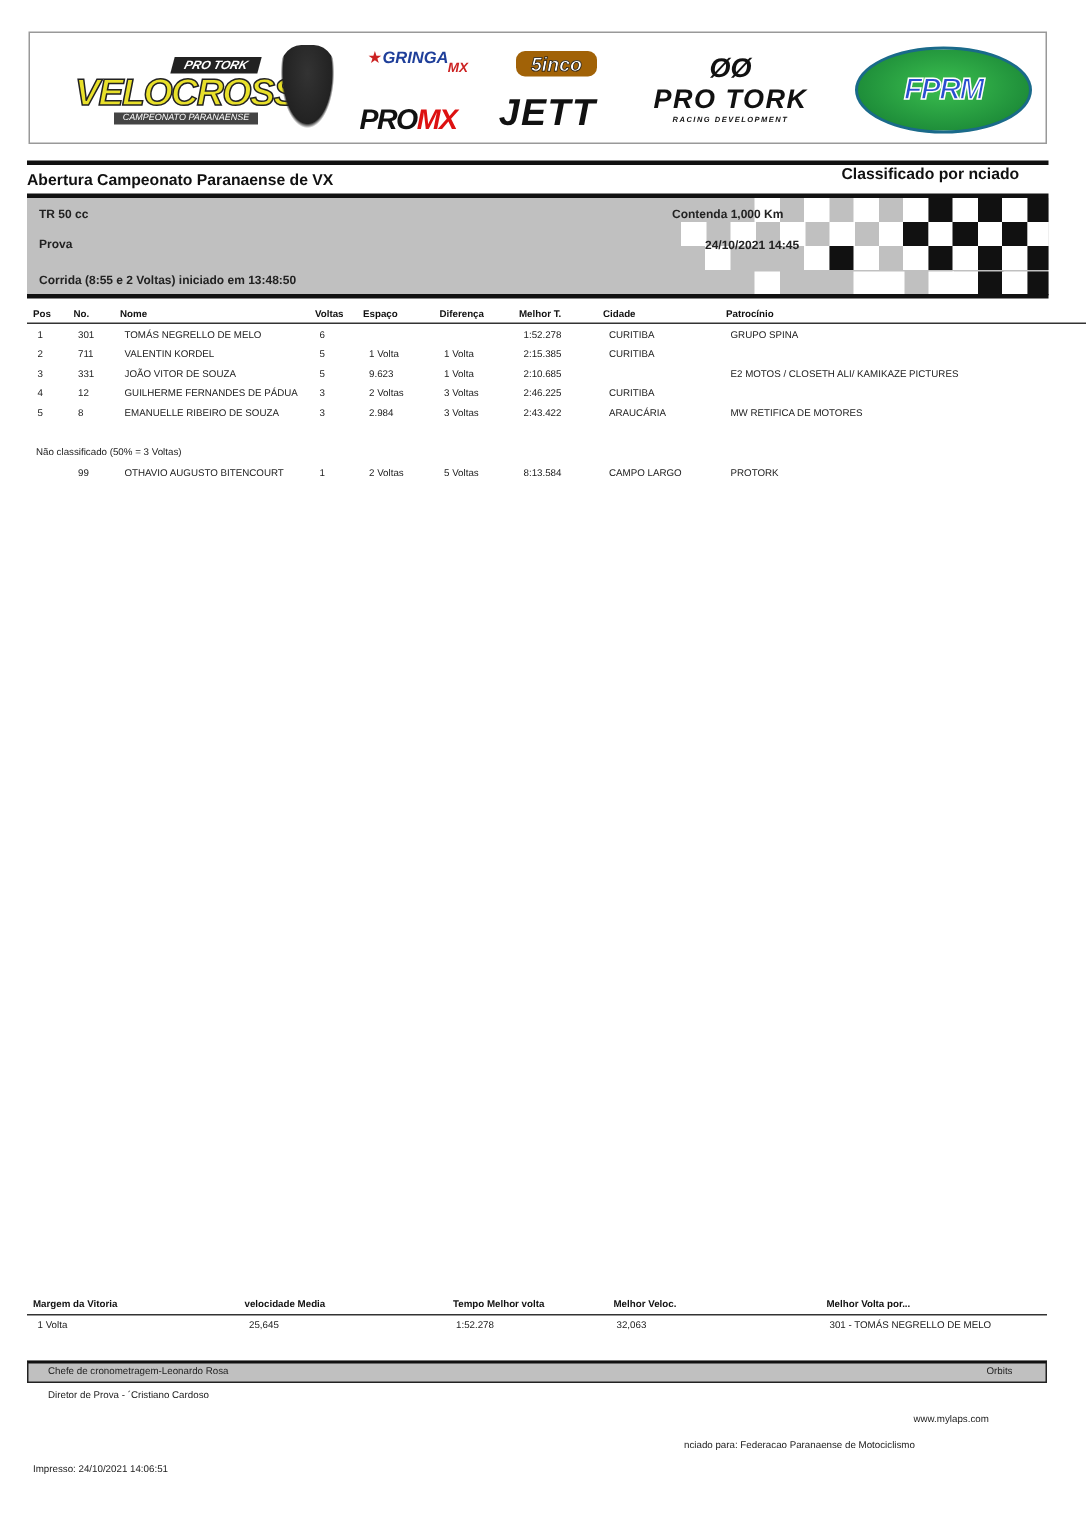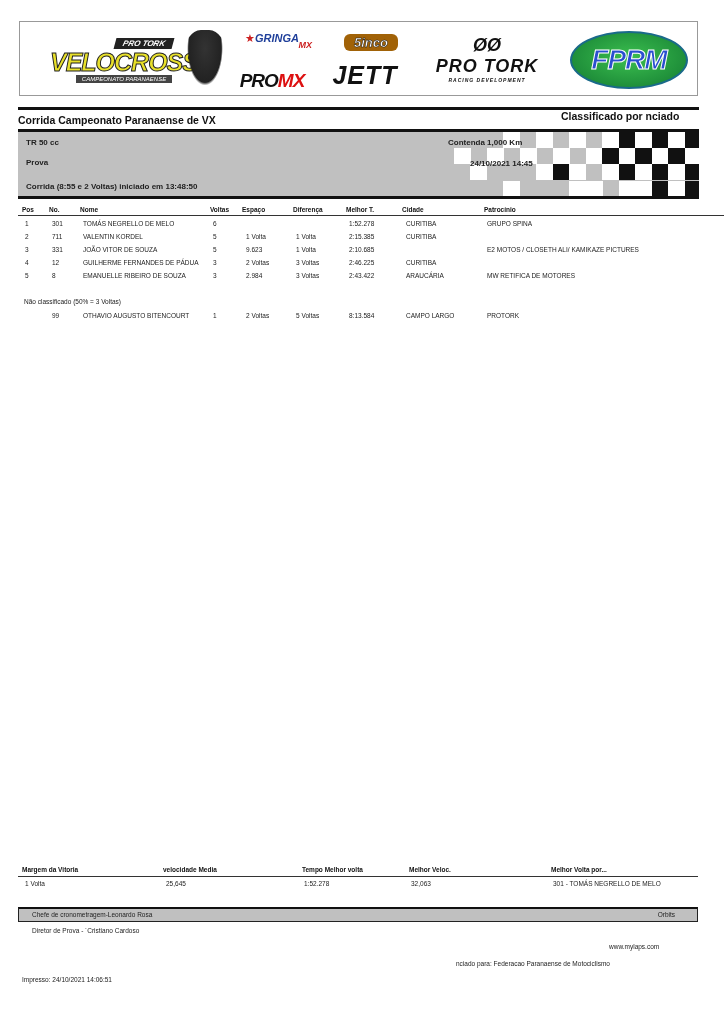--- a/index.html
+++ b/index.html
@@ -24,21 +24,21 @@
     .promx span b { color: #d11; }
     .sinco { left: 312px; top: 4px; width: 78px; height: 32px; }
     .sinco .s { font-size: 13px; font-weight: 900; font-style: italic; color: #fff; background: #a16207; border-radius: 6px; padding: 1px 10px; -webkit-text-stroke: 0.5px #111; }
     .jett { left: 300px; top: 40px; width: 90px; height: 26px; }
     .jett span { font-size: 25px; font-weight: 900; font-style: italic; color: #111; letter-spacing: 1px; }
     .protork { left: 396px; top: 8px; width: 142px; height: 58px; }
     .protork .ic { font-size: 18px; font-weight: 900; font-style: italic; color: #111; }
     .protork .nm { font-size: 18px; font-weight: 900; font-style: italic; color: #111; letter-spacing: 1px; }
     .protork .rd { font-size: 5px; font-weight: bold; color: #111; letter-spacing: 1px; font-style: italic; }
     .fprm { left: 550px; top: 9px; width: 118px; height: 58px; border-radius: 50%; background: radial-gradient(ellipse at 50% 45%, #3bbf4f 0%, #1f8f3a 70%, #14602a 100%); border: 2px solid #1a6a8a; }
-    .fprm span { font-size: 28px; font-weight: 900; font-style: italic; color: #2a4fd0; -webkit-text-stroke: 1px #fff; letter-spacing: -1px; }
+    .fprm span { font-size: 20px; font-weight: 900; font-style: italic; color: #2a4fd0; -webkit-text-stroke: 1px #fff; letter-spacing: -1px; }
 
     
     .rule-thick { background: #111; }
     .title { left: 18px; top: 114px; font-size: 10.5px; font-weight: bold; }
     .classif { left: 561px; top: 110px; font-size: 10.5px; font-weight: bold; }
     .grey-box { left: 18px; top: 132px; width: 681px; height: 65px; background: #c0c0c0; overflow: hidden; }
     .gtext { position: absolute; font-size: 8px; font-weight: bold; color: #222; }
     .flag { position: absolute; left: 436px; top: 0; width: 245px; height: 65px; }
     .flag div { position: absolute; width: 16.5px; height: 16.25px; }
     .cw { background: #fff; }
@@ -88,21 +88,21 @@
     <span class="ic">ØØ</span>
     <span class="nm">PRO TORK</span>
     <span class="rd">RACING DEVELOPMENT</span>
   </div>
   <div class="logo fprm">
     <span>FPRM</span>
   </div>
 </div>
 
 <div class="abs rule-thick" style="left:18px;top:107px;width:681px;height:3px;"></div>
-<div class="abs title">Corrida Campeonato Paranaense de VX</div>
+<div class="abs title">Abertura Campeonato Paranaense de VX</div>
 <div class="abs classif">Classificado por nciado</div>
 <div class="abs rule-thick" style="left:18px;top:129px;width:681px;height:3px;"></div>
 
 <div class="abs grey-box">
   <span class="gtext" style="left:8px;top:6px;">TR 50 cc</span>
   <span class="gtext" style="left:8px;top:26px;">Prova</span>
   <span class="gtext" style="left:8px;top:50px;">Corrida (8:55 e 2 Voltas) iniciado em 13:48:50</span>
   <div class="flag">
 
     <div class="cw" style="left:49px;top:0;"></div>

